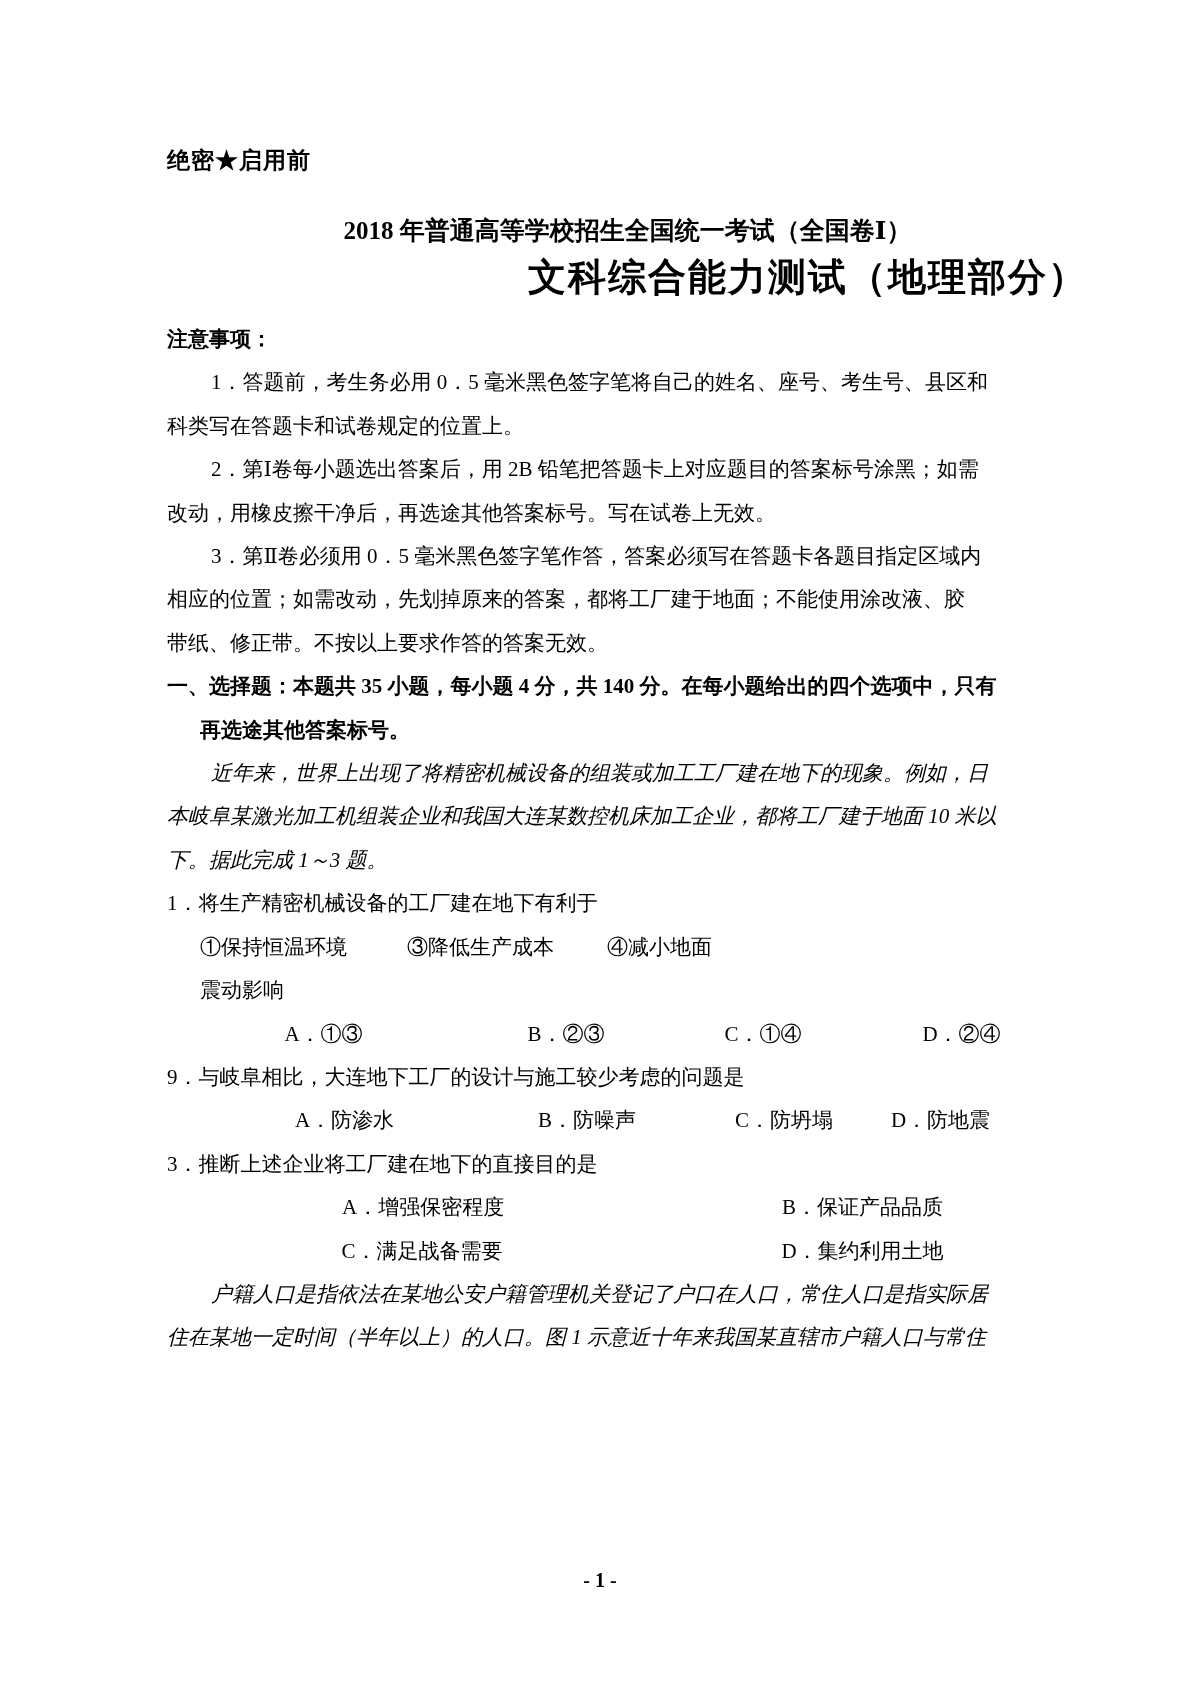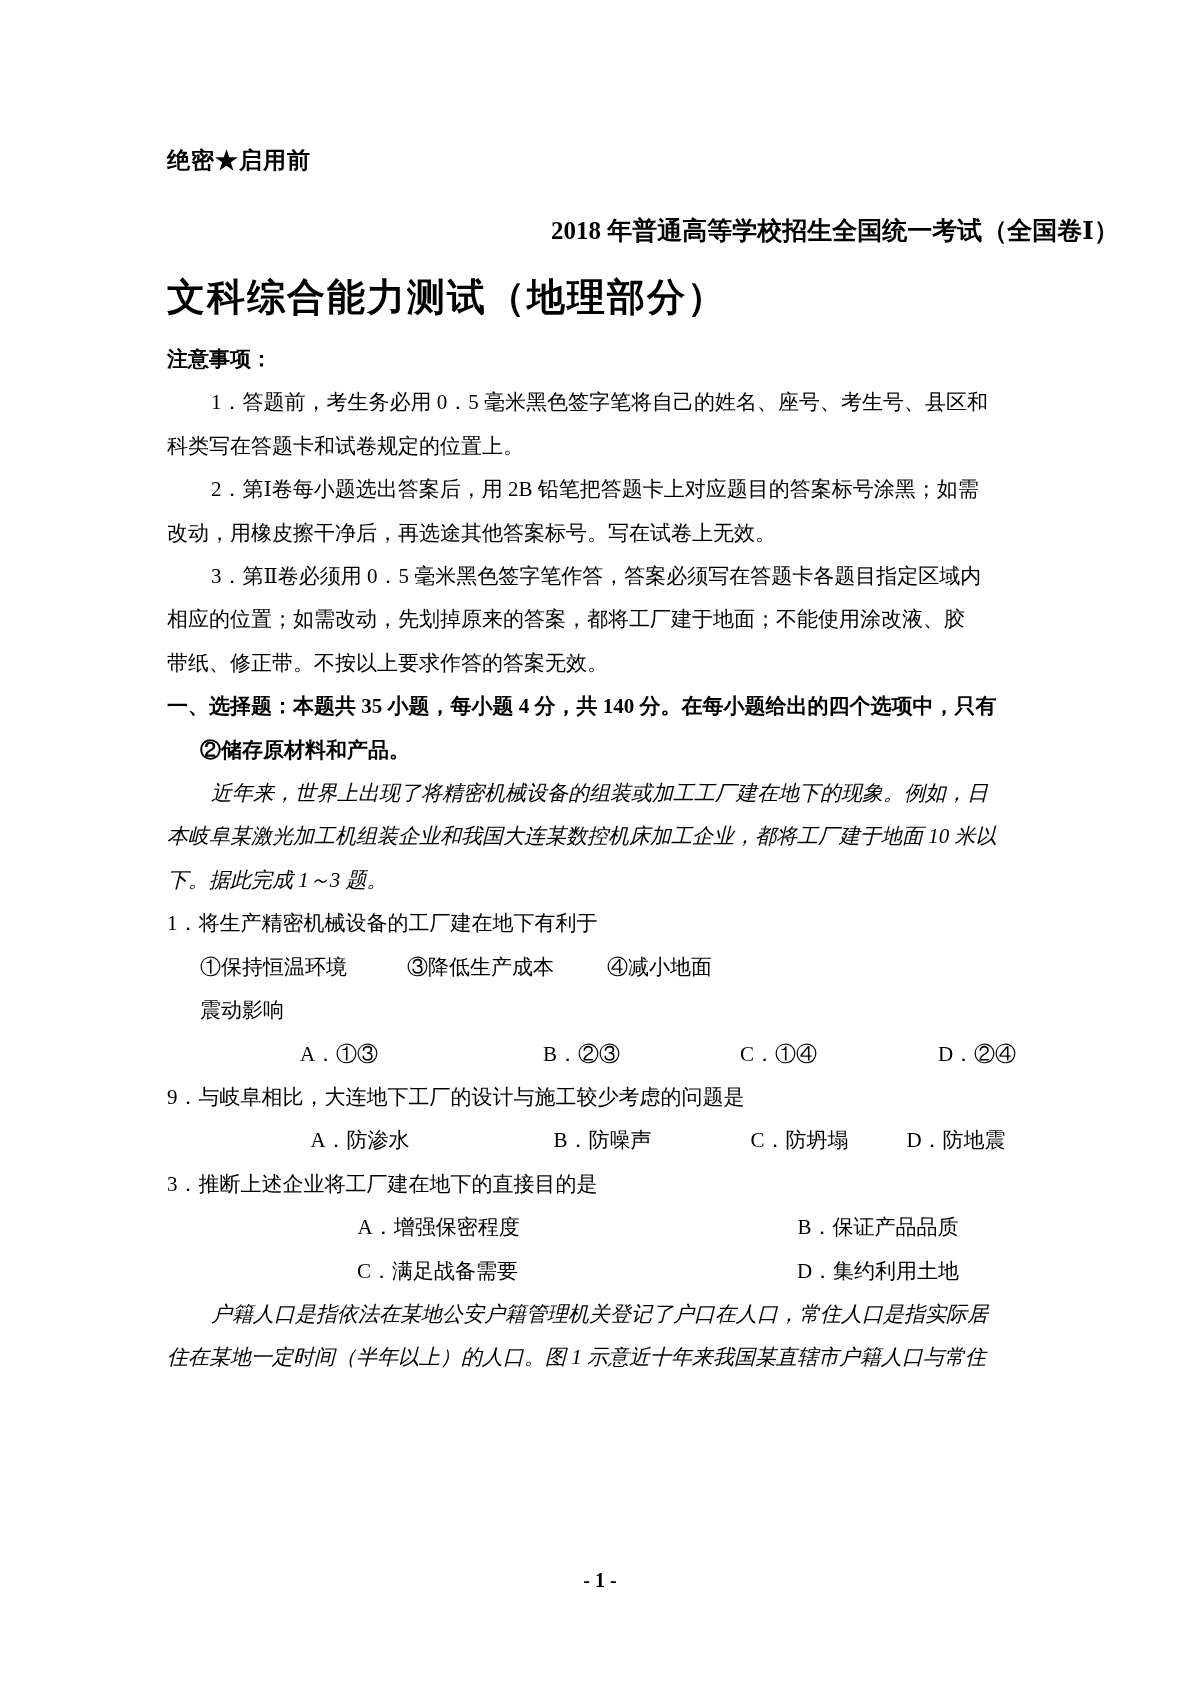--- a/index.html
+++ b/index.html
@@ -1,25 +1,25 @@
 <!DOCTYPE html>
 <html><head>
 <meta charset="utf-8">
 <style>
   * { margin:0; padding:0; box-sizing:border-box; }
   html,body { background:#ffffff; }
   body {
     width:1200px; height:1698px; position:relative; overflow:hidden;
     color:#000; font-family:"Liberation Serif","DejaVu Serif",serif;
   }
-  .page { position:absolute; inset:0; padding:146px 81px 0 167px; overflow:hidden; }
+  .page { position:absolute; inset:0; padding:146px 112px 0 167px; overflow:hidden; }
 
   .classified { font-size:23px; font-weight:bold; line-height:30px; margin-bottom:38px; letter-spacing:1px; }
-  .subtitle   { text-align:right; font-weight:bold; font-size:25px; line-height:34px; margin-bottom:24px; }
-  .main-title { text-align:left; font-weight:bold; font-size:38px; line-height:50px; margin-bottom:16px; letter-spacing:2px; }
+  .subtitle   { text-align:center; font-weight:bold; font-size:25px; line-height:34px; margin-bottom:4px; }
+  .main-title { text-align:right; font-weight:bold; font-size:38px; line-height:50px; margin-bottom:16px; letter-spacing:2px; }
 
   .line { font-size:21px; line-height:43.4px; white-space:nowrap; }
   .bold { font-weight:bold; }
   .kaiti { font-style:italic; } 
 
   .indent2 { padding-left:44px; }  
   .indent1 { padding-left:33px; }  
   .indent-opt { padding-left:30px;justify-content:center; }
 
   .row  { display:flex; }
@@ -49,21 +49,21 @@
   <div class="line">科类写在答题卡和试卷规定的位置上。</div>
 
   <div class="line indent2">2．第Ⅰ卷每小题选出答案后，用 2B 铅笔把答题卡上对应题目的答案标号涂黑；如需</div>
   <div class="line">改动，用橡皮擦干净后，再选途其他答案标号。写在试卷上无效。</div>
 
   <div class="line indent2">3．第Ⅱ卷必须用 0．5 毫米黑色签字笔作答，答案必须写在答题卡各题目指定区域内</div>
   <div class="line">相应的位置；如需改动，先划掉原来的答案，都将工厂建于地面；不能使用涂改液、胶</div>
   <div class="line">带纸、修正带。不按以上要求作答的答案无效。</div>
 
   <div class="line bold">一、选择题：本题共 35 小题，每小题 4 分，共 140 分。在每小题给出的四个选项中，只有</div>
-  <div class="line bold indent1">②储存原材料和产品。</div>
+  <div class="line bold indent1">再选途其他答案标号。</div>
 
   <div class="line kaiti indent2">近年来，世界上出现了将精密机械设备的组装或加工工厂建在地下的现象。例如，日</div>
   <div class="line kaiti">本岐阜某激光加工机组装企业和我国大连某数控机床加工企业，都将工厂建于地面 10 米以</div>
   <div class="line kaiti">下。据此完成 1～3 题。</div>
 
   <div class="line">1．将生产精密机械设备的工厂建在地下有利于</div>
   <div class="line row indent1">
     <span class="cell w207">①保持恒温环境</span>
     <span class="cell w200">③降低生产成本</span>
     <span class="cell">④减小地面</span>

